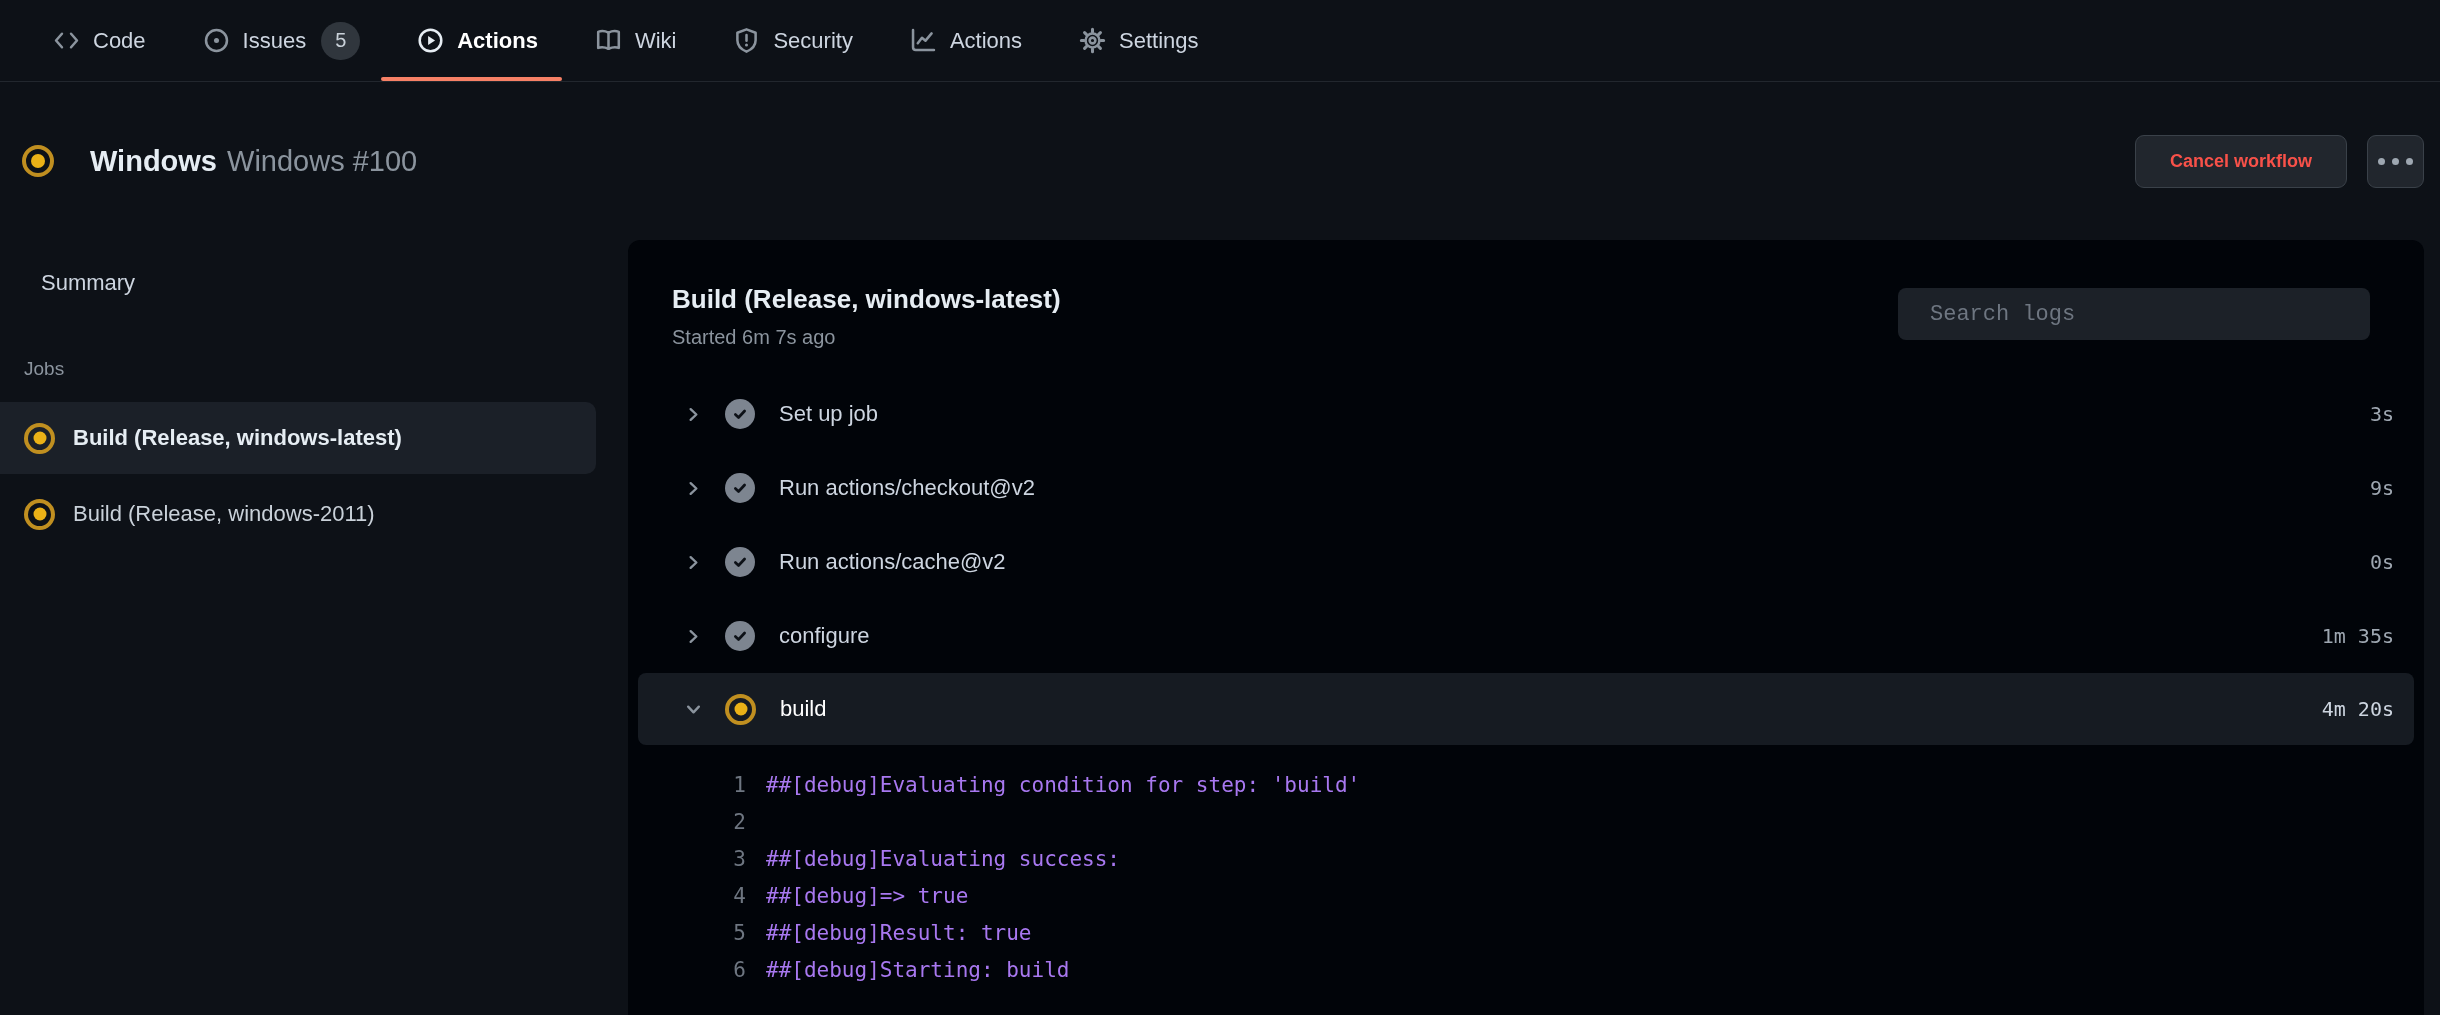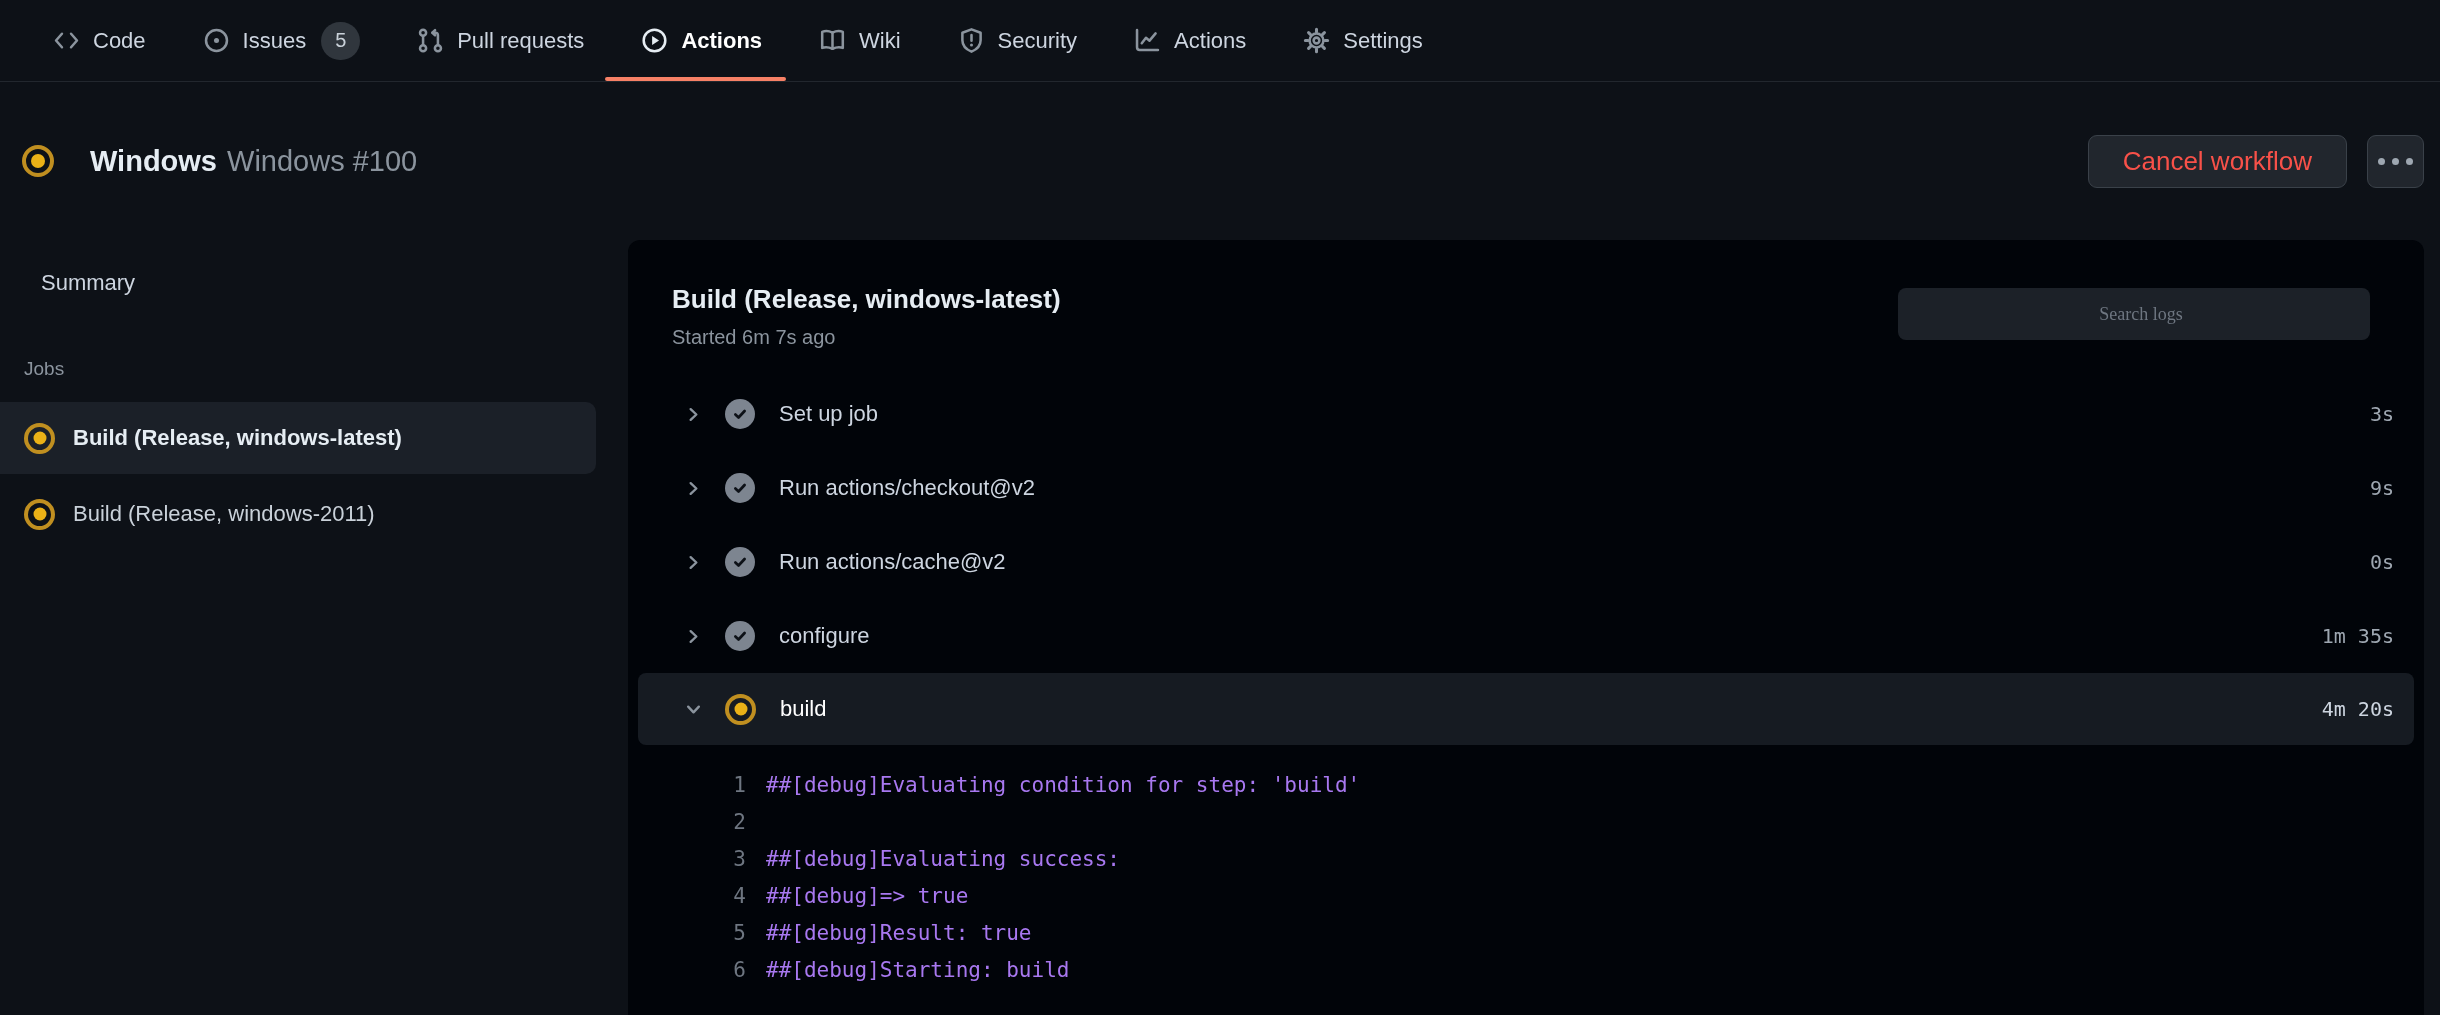--- a/index.html
+++ b/index.html
@@ -57,21 +57,21 @@
   .ring-32 { width:32px; height:32px; }
   .ring-32::after { width:14px; height:14px; }
   .run-title { margin-left:36px; font-size:29px; font-weight:400; color:#8b949e; }
   .run-title .wf { color:#e6edf3; font-weight:700; margin-right:10px; }
   .hdr-actions { margin-left:auto; display:flex; align-items:center; gap:20px; }
   .btn {
     background:#21262d; border:1px solid #3a4149; border-radius:9px;
     height:53px; display:flex; align-items:center; justify-content:center;
     cursor:pointer;
   }
-  .btn-cancel { padding:0 34px; color:#f85149; font-weight:400; font-size:26px; }
+  .btn-cancel { padding:0 34px; color:#f85149; font-weight:700; font-size:18px; }
   .btn-kebab { width:57px; gap:7px; }
   .btn-kebab i { width:7px; height:7px; border-radius:50%; background:#9ea7b1; }
 
   
   .content { display:flex; height:775px; align-items:flex-start; }
 
   .sidebar { width:628px; flex-shrink:0; padding-top:20px; }
   .side-summary {
     height:46px; display:flex; align-items:center; gap:17px;
     padding-left:24px; font-size:22px; color:#cdd5e0; cursor:pointer;
@@ -96,22 +96,22 @@
   .ph-title { font-size:26px; font-weight:700; color:#e6edf3; }
   .ph-started { margin-top:11px; font-size:20px; color:#8b949e; }
   .ph-right { margin-left:auto; display:flex; align-items:center; gap:24px; margin-top:4px; }
   .search-box {
     width:472px; height:52px; background:#1c2128; border-radius:8px;
     display:flex; align-items:center; padding:0 18px; gap:14px;
   }
   .search-box .ic { color:#768390; }
   .search-box input {
     background:transparent; border:none; outline:none; flex:1;
-    font-family:Liberation Serif, serif;
-    font-size:18px; color:#cdd5e0;text-align:center;
+    font-family:Liberation Mono, monospace;
+    font-size:22px; color:#cdd5e0;
   }
   .search-box input::placeholder { color:#6e7681; }
   .gear-btn { color:#8b949e; cursor:pointer; }
 
   .steps { margin-top:28px; }
   .step-row { height:74px; display:flex; align-items:center; padding:0 30px 0 56px; cursor:pointer; }
   .step-row.expanded {
     background:#161b22; border-radius:8px; margin:0 10px;
     padding:0 20px 0 46px; height:72px;
   }
@@ -151,33 +151,20 @@
     </div>
     <div class="nav-item">
       <span class="ic">
         <svg viewBox="0 0 16 16" fill="none" stroke="currentColor" stroke-width="1.5" stroke-linecap="round" stroke-linejoin="round">
           <circle cx="8" cy="8" r="6.2"></circle>
           <circle cx="8" cy="8" r="1.5" fill="currentColor" stroke="none"></circle>
         </svg>
       </span>
       <span>Issues</span>
       <span class="nav-badge">5</span>
-    </div>
-    <div class="nav-item">
-      <span class="ic">
-        <svg viewBox="0 0 16 16" fill="none" stroke="currentColor" stroke-width="1.5" stroke-linecap="round" stroke-linejoin="round">
-          <circle cx="3.6" cy="3.4" r="1.8"></circle>
-          <circle cx="3.6" cy="12.6" r="1.8"></circle>
-          <circle cx="12.4" cy="12.6" r="1.8"></circle>
-          <path d="M3.6 5.4 V10.7"></path>
-          <path d="M9.2 3.4 h1.7 a1.5 1.5 0 0 1 1.5 1.5 V10.7"></path>
-          <path d="M10.7 1.9 L9.1 3.4 L10.7 4.9"></path>
-        </svg>
-      </span>
-      <span>Pull requests</span>
     </div>
     <div class="nav-item active">
       <span class="ic">
         <svg viewBox="0 0 16 16" fill="none" stroke="currentColor" stroke-width="1.5" stroke-linecap="round" stroke-linejoin="round">
           <circle cx="8" cy="8" r="6.4"></circle>
           <path d="M6.6 5.4 L10.7 8 L6.6 10.6 Z" fill="currentColor" stroke="none"></path>
         </svg>
       </span>
       <span>Actions</span>
     </div>

